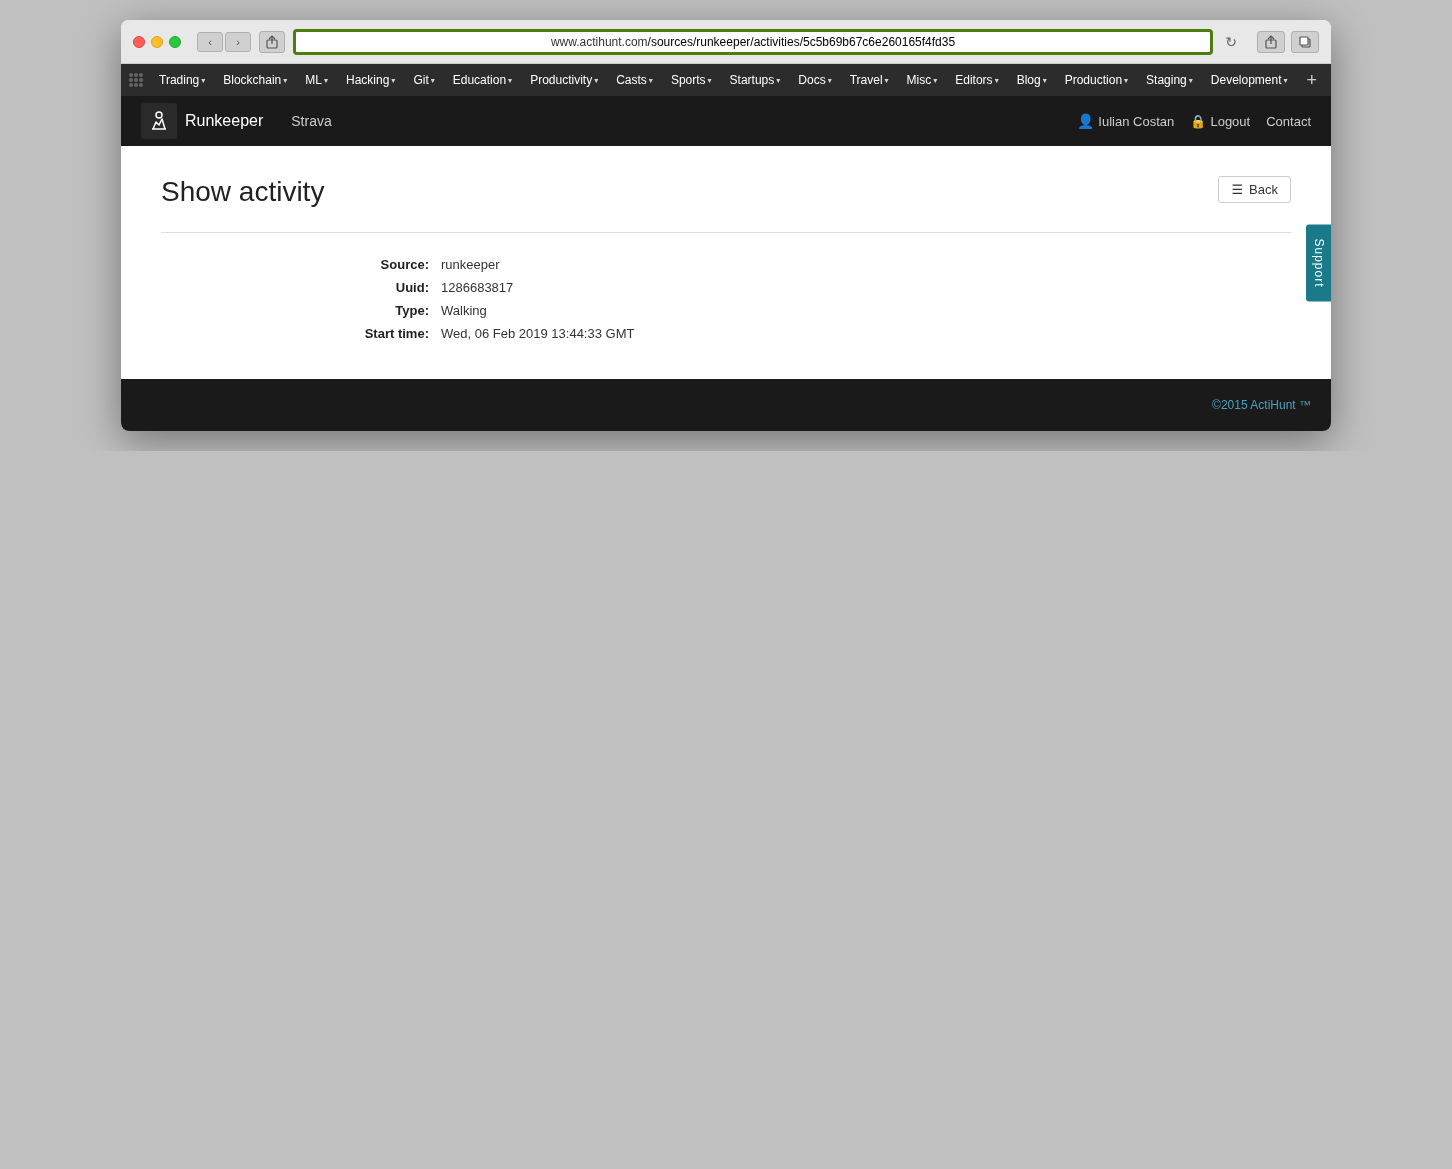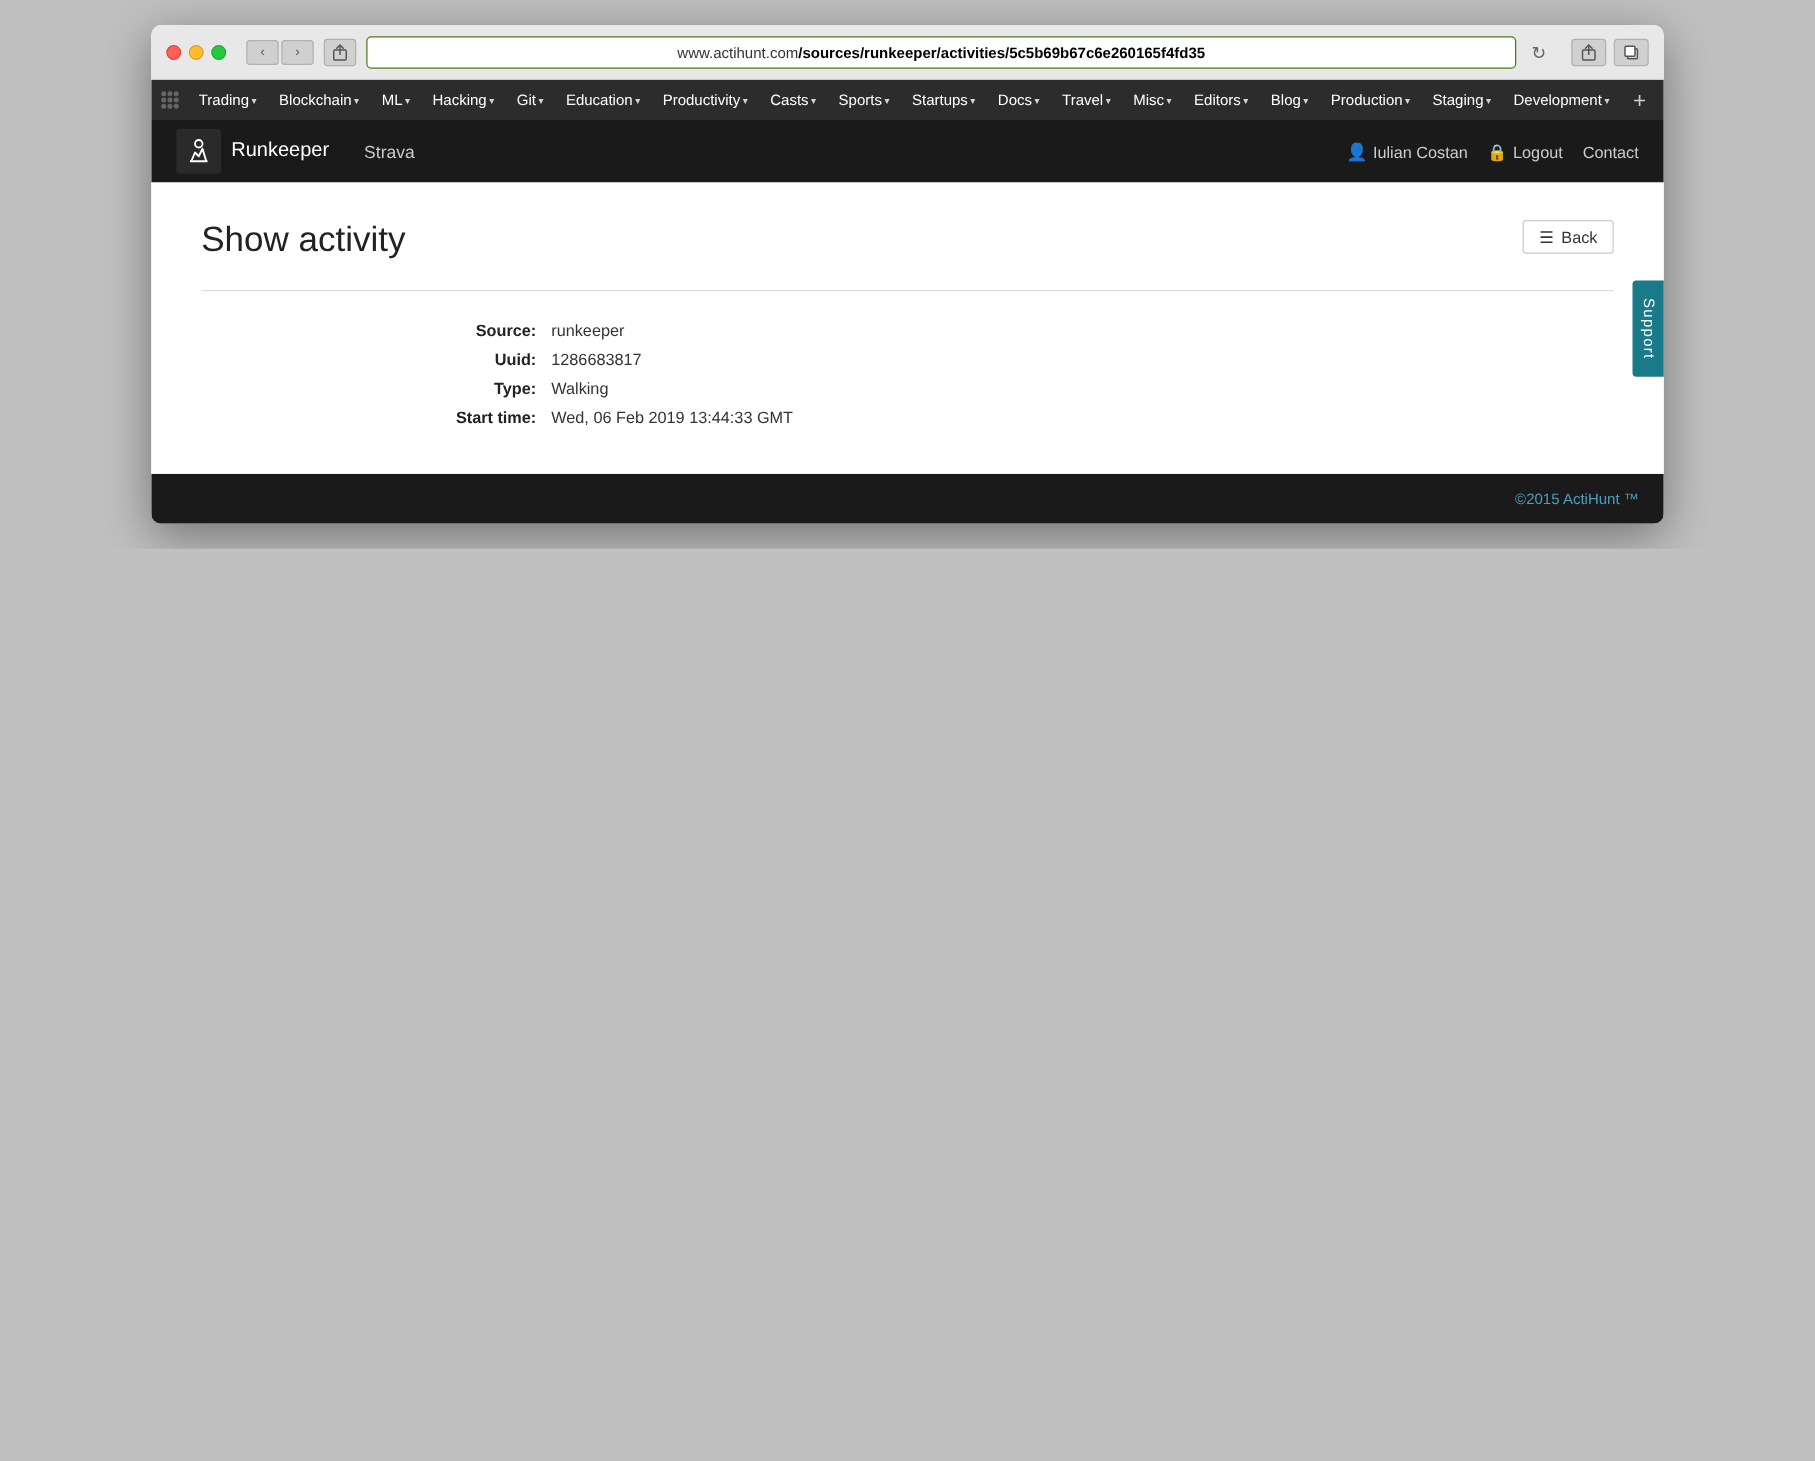--- a/index.html
+++ b/index.html
@@ -63,39 +63,39 @@
       flex: 1;
       display: flex;
       align-items: center;
       gap: 8px;
     }
 
     .address-bar {
       flex: 1;
       height: 26px;
       background: #fff;
-      border: 1px solid #4d7c0f;
+      border: 3px solid #4d7c0f;
       border-radius: 4px;
       padding: 0 8px;
       font-size: 12px;
       color: #333;
       display: flex;
       align-items: center;
       justify-content: center;
       text-align: center;
     }
 
     .url-text {
       font-size: 12px;
       color: #333;
     }
 
     .url-highlight {
       color: #000;
-      font-weight: 700;
+      font-weight: 400;
     }
 
     .reload-btn {
       width: 20px;
       height: 20px;
       display: flex;
       align-items: center;
       justify-content: center;
       font-size: 14px;
       color: #666;
@@ -311,21 +311,21 @@
     }
 
     .detail-value.link {
       color: #2a7ae2;
       cursor: pointer;
     }
 
     
     .app-footer {
       background: #1a1a1a;
-      height: 40px;
+      height: 52px;
       display: flex;
       align-items: center;
       justify-content: flex-end;
       padding: 0 20px;
     }
 
     .footer-copyright {
       color: #4a9fc0;
       font-size: 12px;
     }

